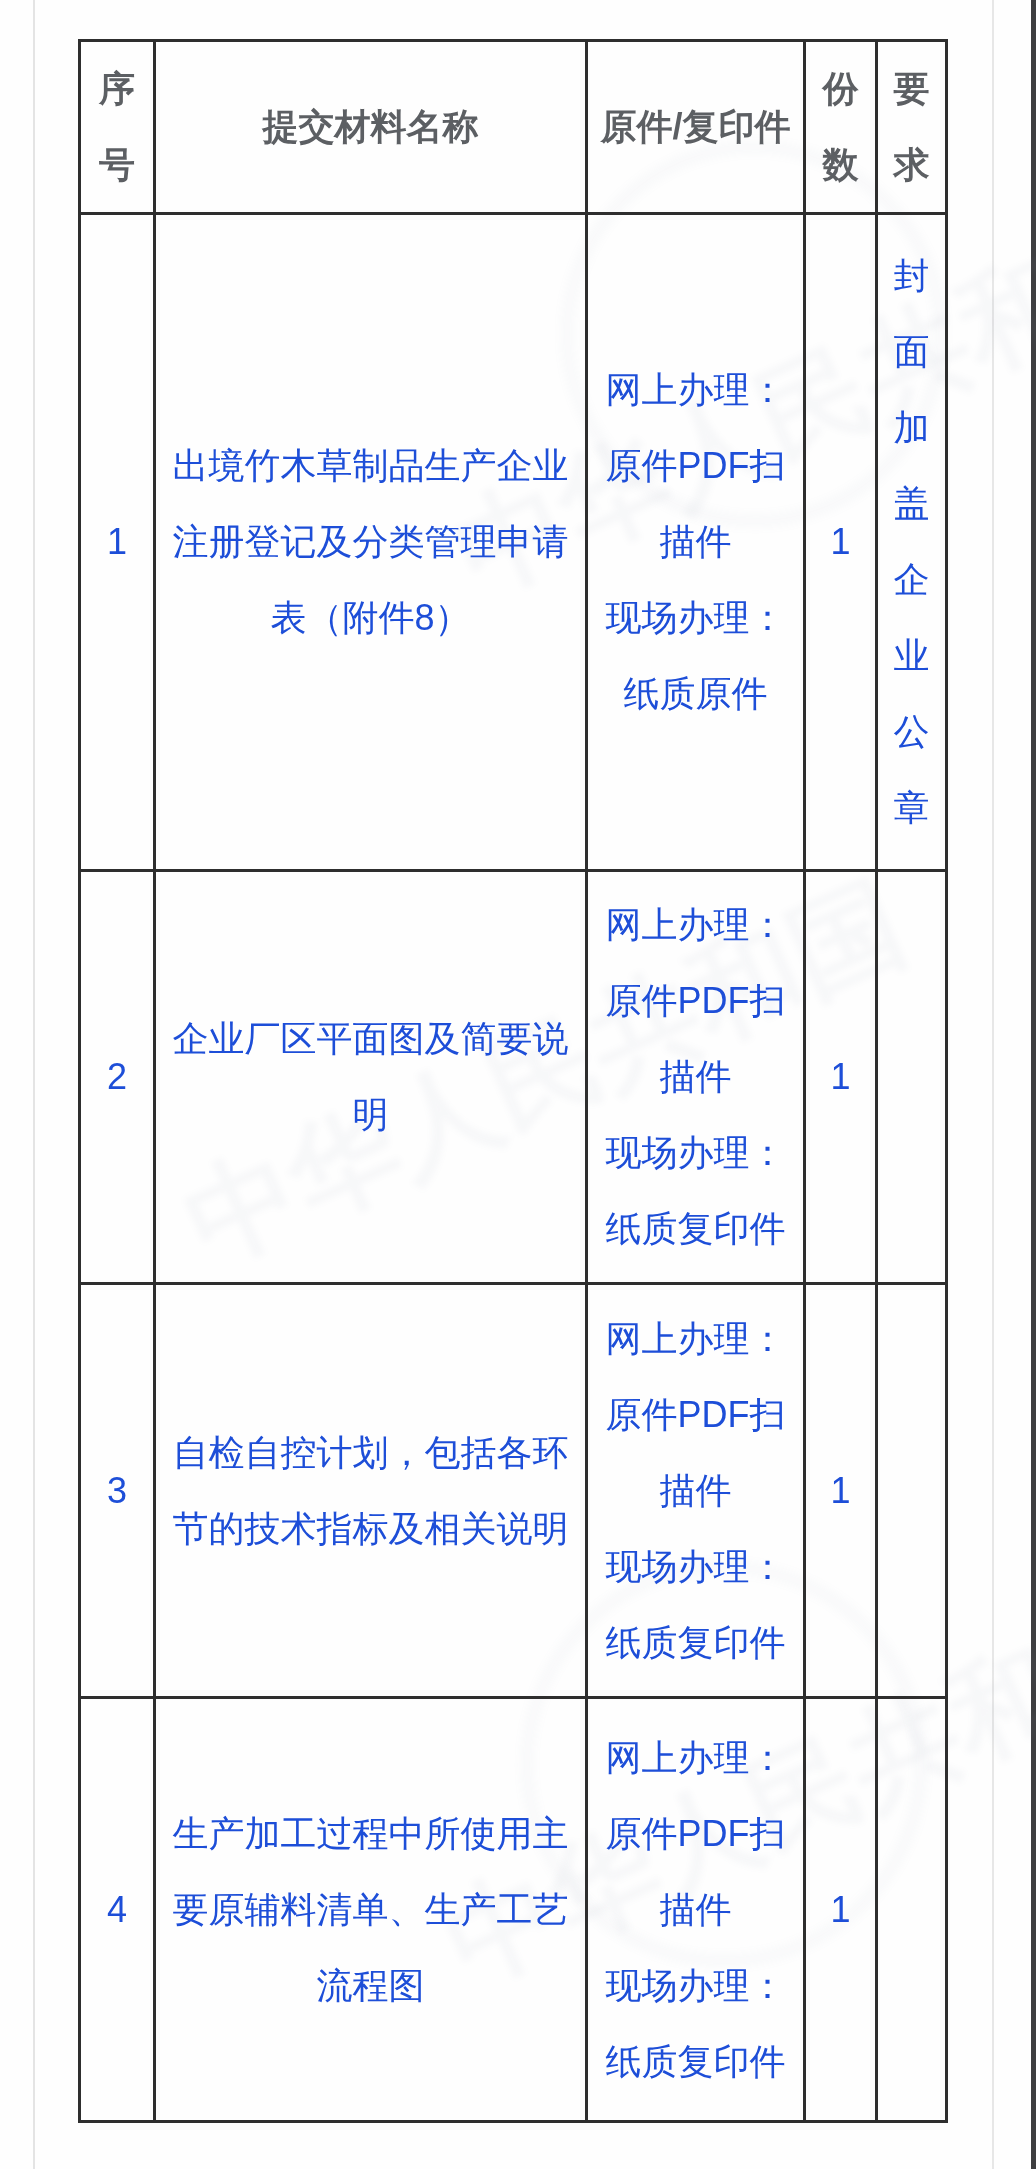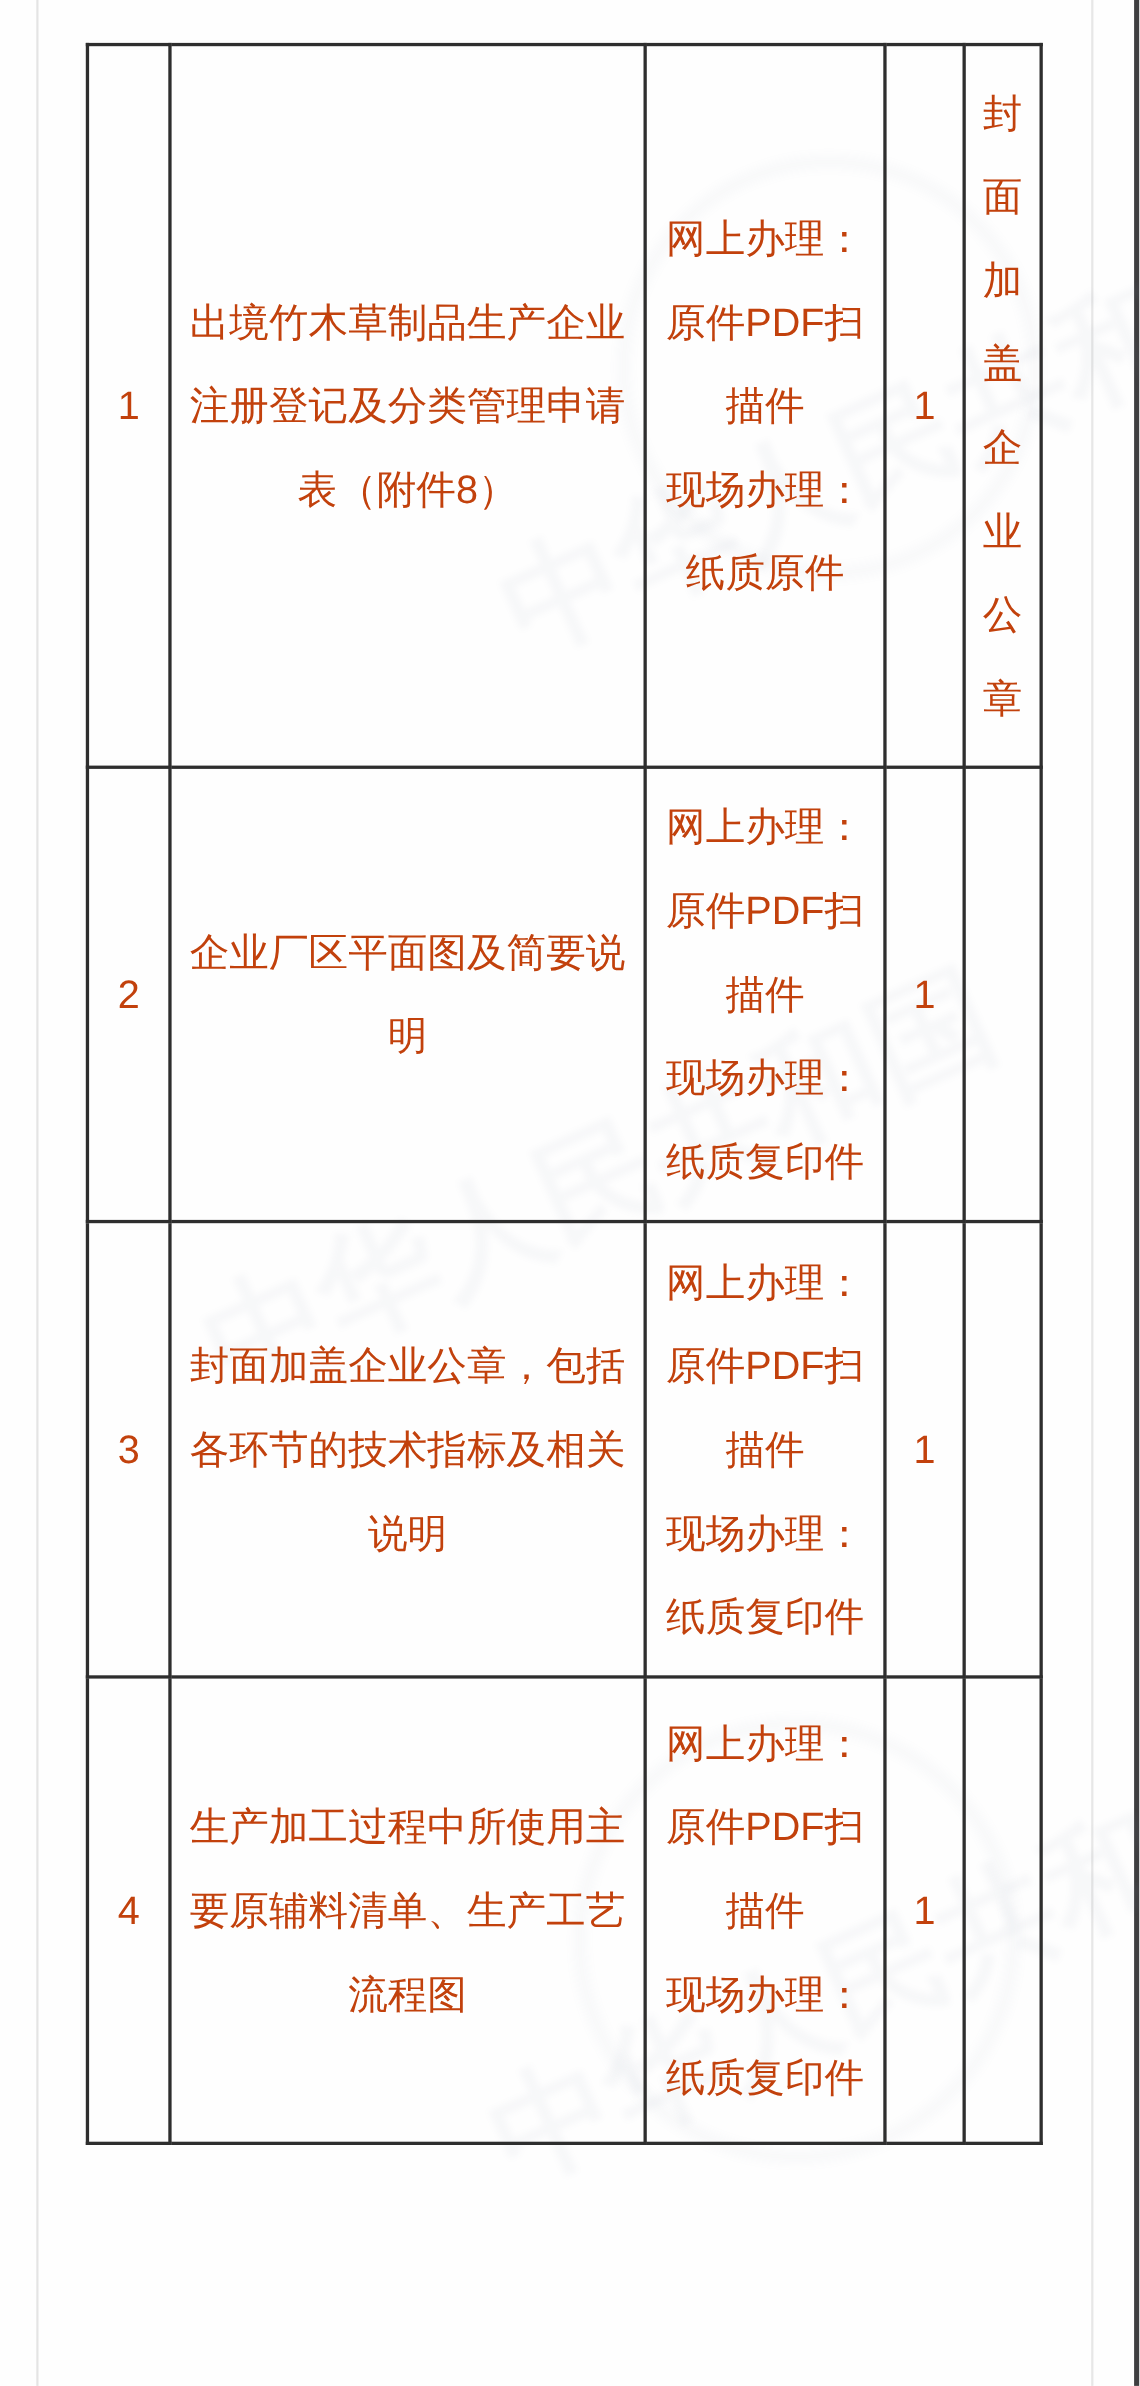--- a/index.html
+++ b/index.html
@@ -65,21 +65,21 @@
     width: 869px;
     border-collapse: collapse;
     table-layout: fixed;
   }
   .doc-table th, .doc-table td {
     border: 3px solid #2e2e2e;
     text-align: center;
     vertical-align: middle;
     font-size: 36px;
     line-height: 76px;
-    color: #c2410c;
+    color: #1d4ed8;
     background: transparent;
     padding: 8px 6px;
     overflow: hidden;
   }
   .doc-table th {
     font-weight: bold;
     color: #5c5f63;
   }
   .doc-table .c-name  { padding-left: 10px; padding-right: 10px; }
   .doc-table .c-orig  { padding-left: 6px;  padding-right: 6px; white-space: pre-line; }
@@ -107,39 +107,46 @@
 
   <table class="doc-table">
     <colgroup>
       <col style="width:75px">
       <col style="width:432px">
       <col style="width:218px">
       <col style="width:72px">
       <col style="width:70px">
     </colgroup>
     <tbody>
+        <tr class="hdr">
+      <th class="c-no">序号</th>
+      <th class="c-name">提交材料名称</th>
+      <th class="c-orig">原件/复印件</th>
+      <th class="c-copies">份数</th>
+      <th class="c-req">要求</th>
+    </tr>
     <tr class="row-1">
       <td class="c-no">1</td>
       <td class="c-name">出境竹木草制品生产企业注册登记及分类管理申请表（附件8）</td>
       <td class="c-orig">网上办理：原件PDF扫描件
 现场办理：纸质原件</td>
       <td class="c-copies">1</td>
       <td class="c-req">封面加盖企业公章</td>
     </tr>
     <tr class="row-2">
       <td class="c-no">2</td>
       <td class="c-name">企业厂区平面图及简要说明</td>
       <td class="c-orig">网上办理：原件PDF扫描件
 现场办理：纸质复印件</td>
       <td class="c-copies">1</td>
       <td class="c-req"></td>
     </tr>
     <tr class="row-3">
       <td class="c-no">3</td>
-      <td class="c-name">封面加盖企业公章，包括各环节的技术指标及相关说明</td>
+      <td class="c-name">自检自控计划，包括各环节的技术指标及相关说明</td>
       <td class="c-orig">网上办理：原件PDF扫描件
 现场办理：纸质复印件</td>
       <td class="c-copies">1</td>
       <td class="c-req"></td>
     </tr>
     <tr class="row-4">
       <td class="c-no">4</td>
       <td class="c-name">生产加工过程中所使用主要原辅料清单、生产工艺流程图</td>
       <td class="c-orig">网上办理：原件PDF扫描件
 现场办理：纸质复印件</td>

